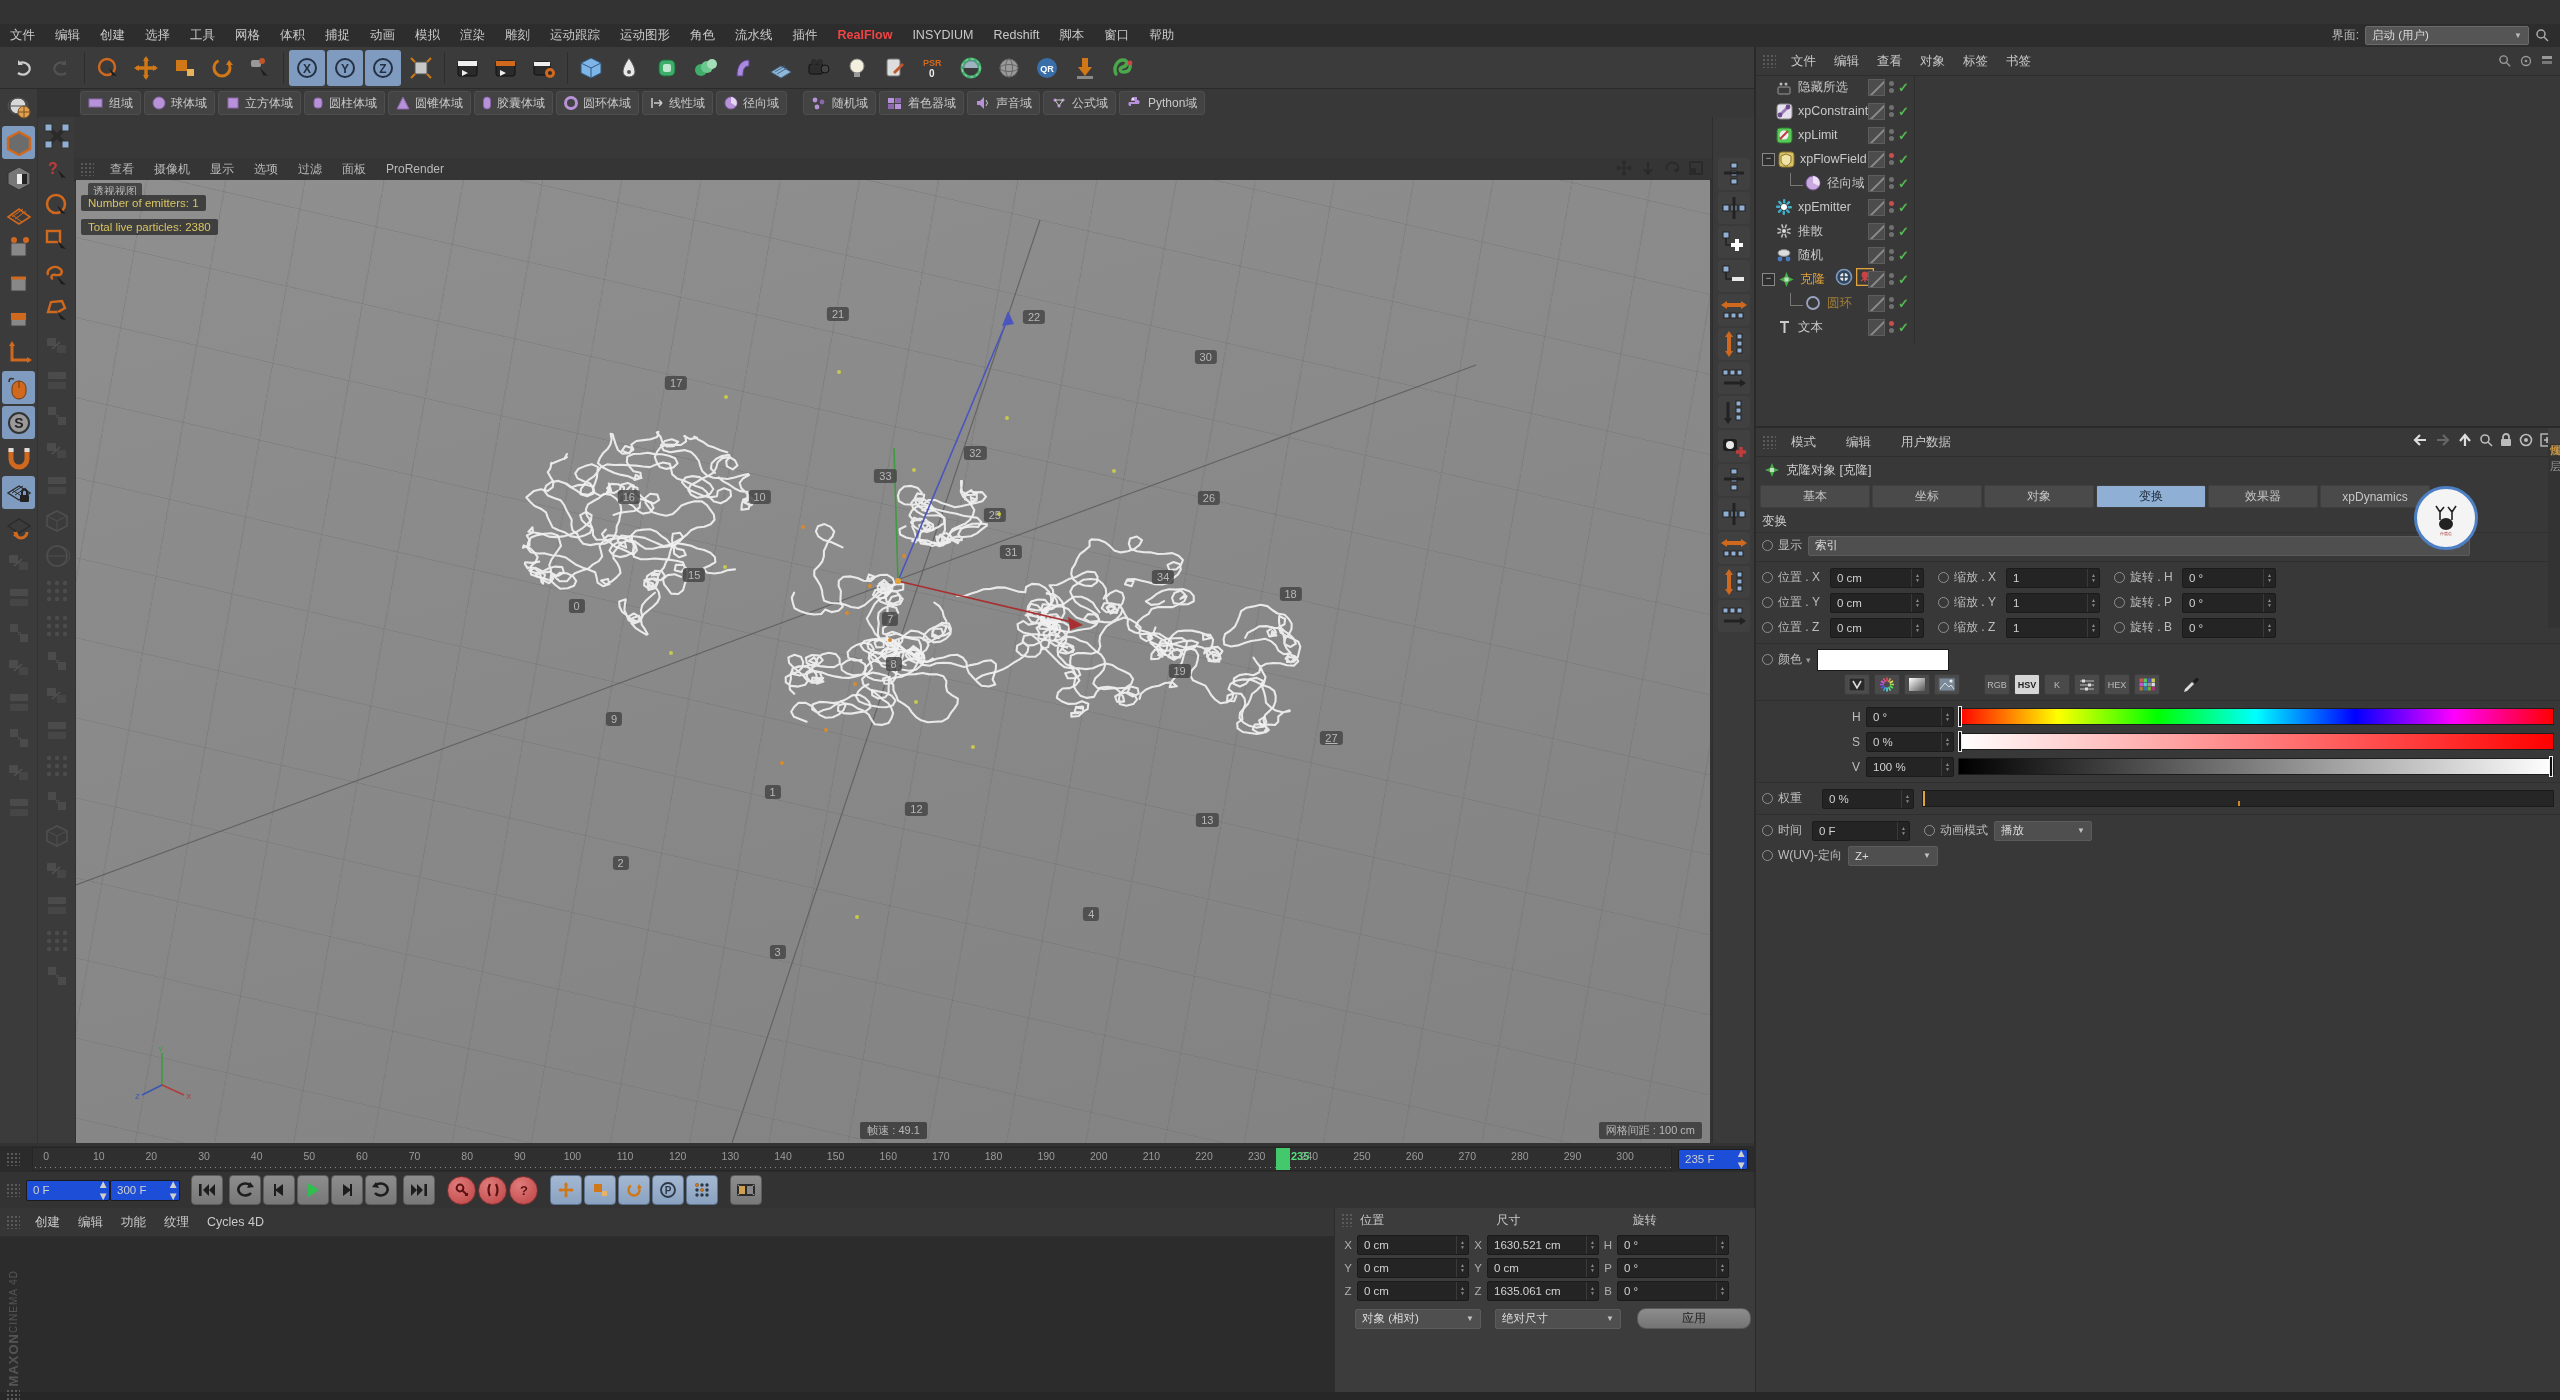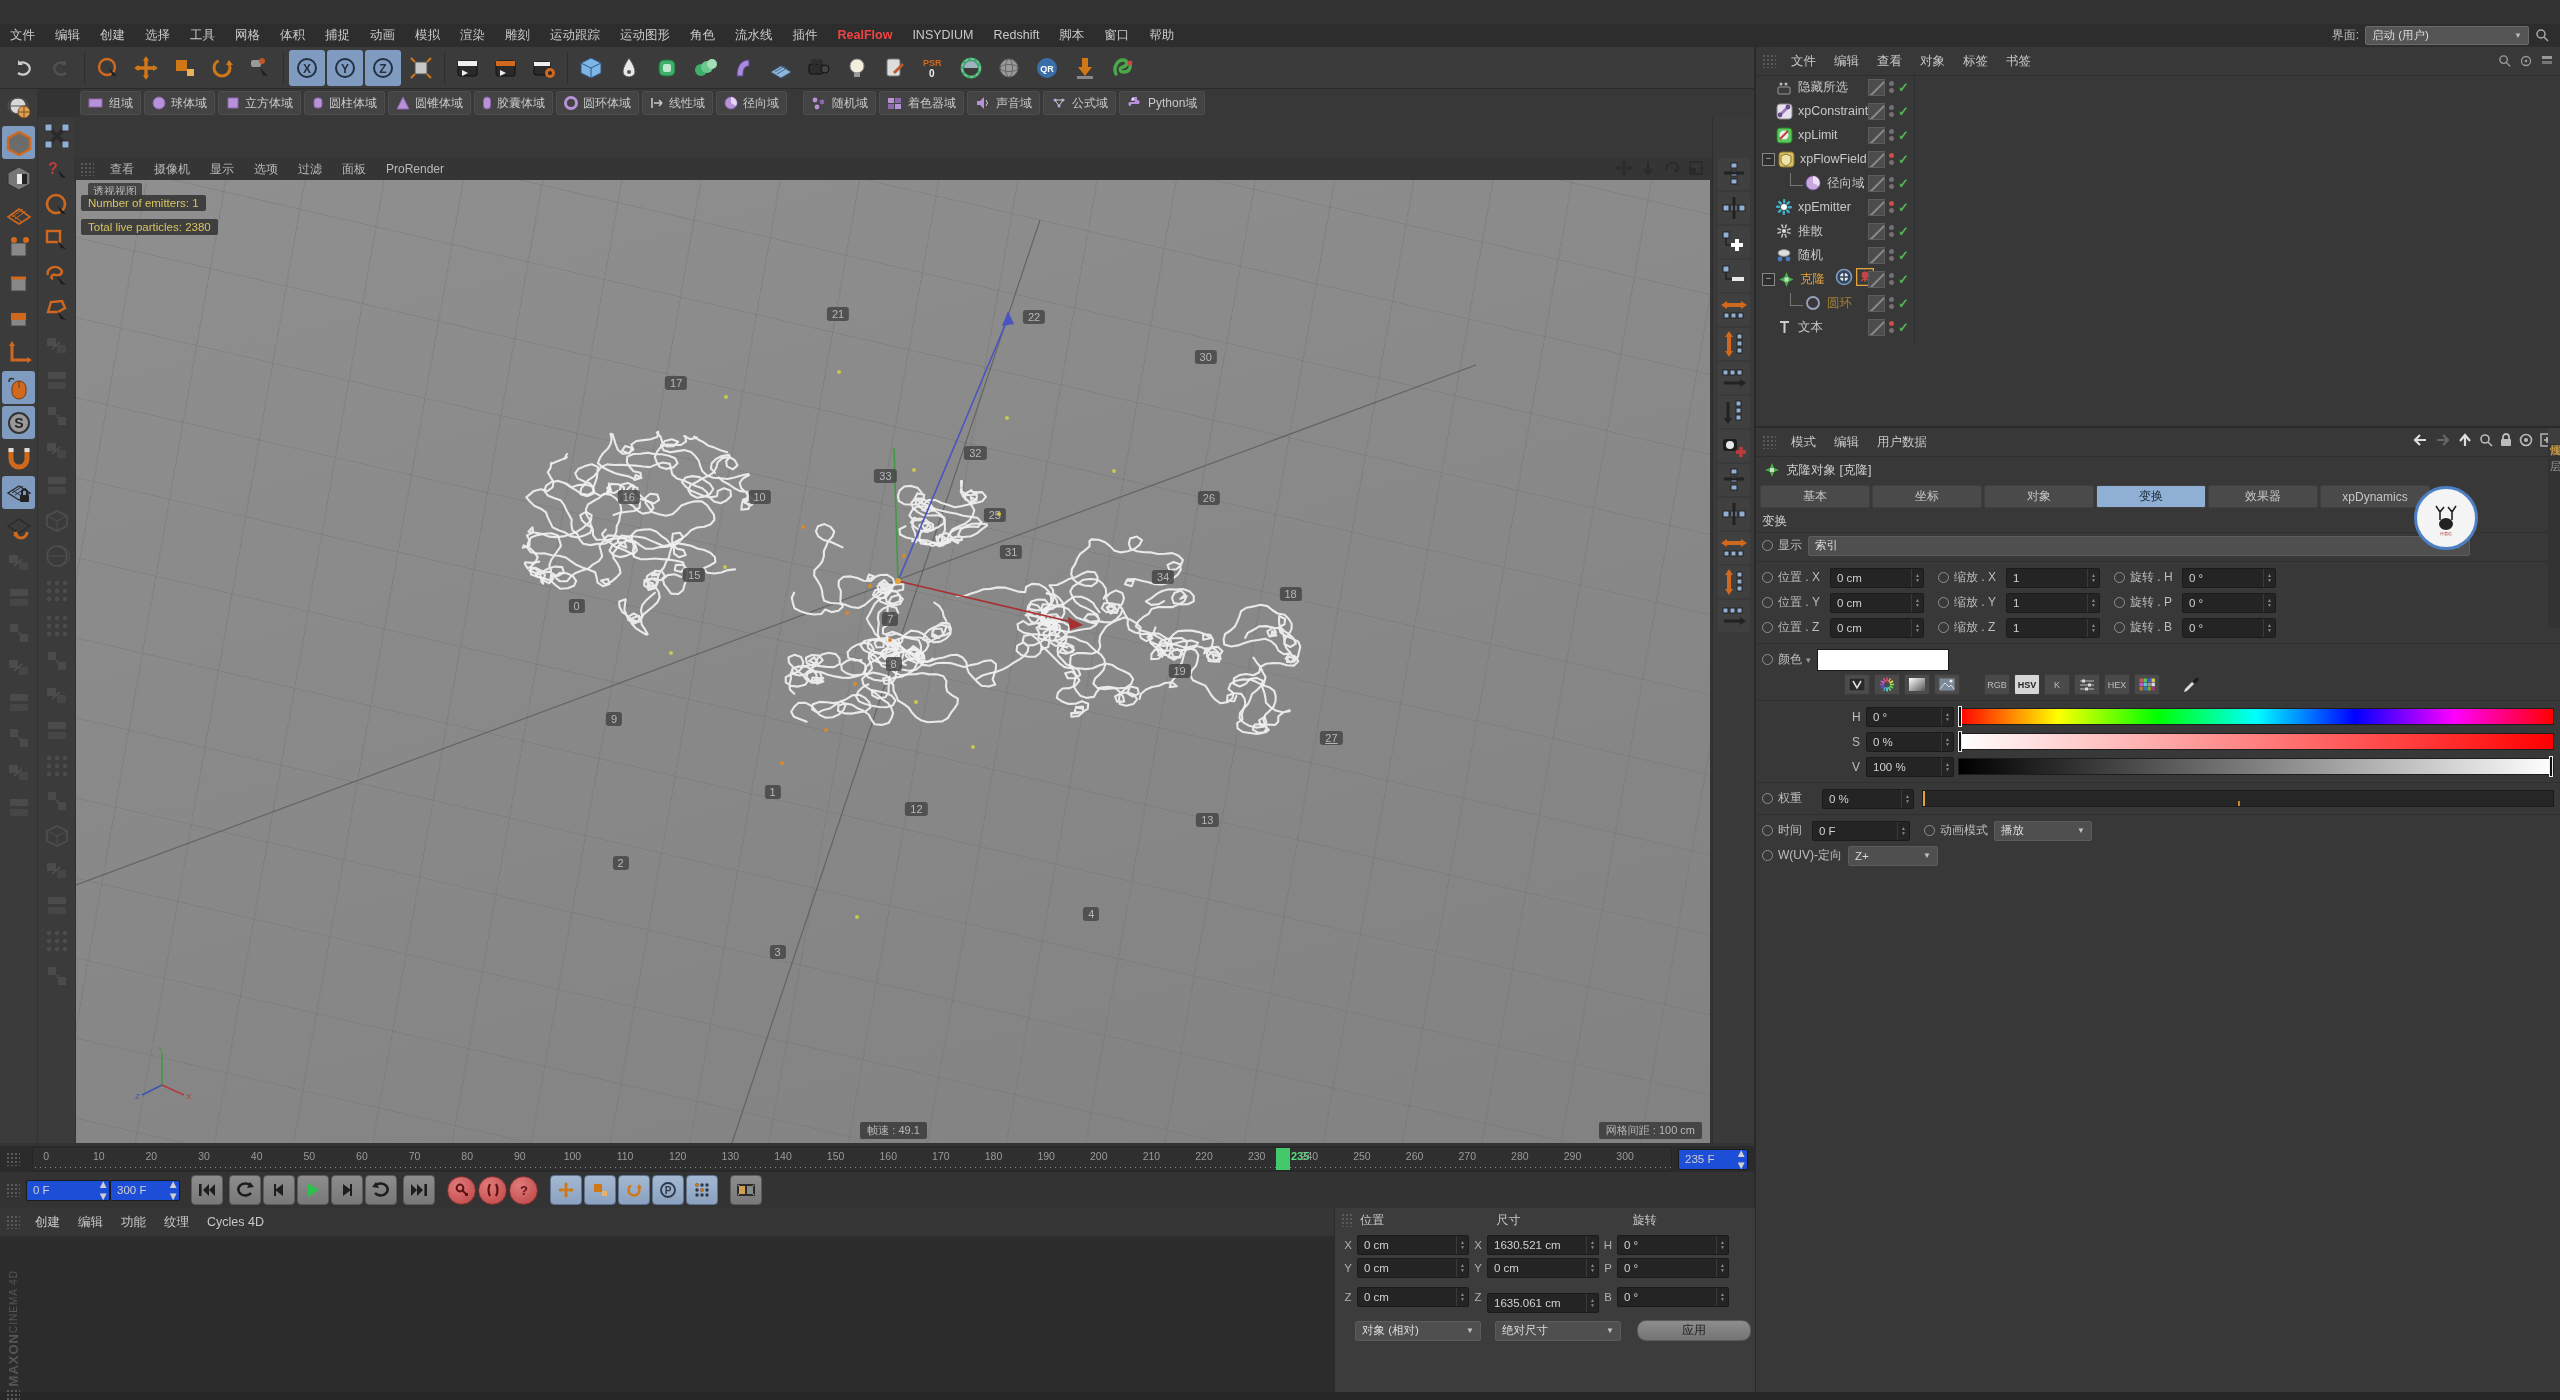--- a/index.html
+++ b/index.html
@@ -1306,21 +1306,21 @@
             </div>
             <div class="chk">✓</div>
           </div>
         </div>
       </div>
     <div class="omsep"></div>
 
     <div id="ampanel">
       <div class="pmenu">
         <div class="grip"></div>
-        <div id="ammenuitems" style="display:flex;">
+        <div id="ammenuitems" style="display:flex;gap:12px;">
             <div class="menu-item">模式</div>
             <div class="menu-item">编辑</div>
             <div class="menu-item">用户数据</div>
           </div>
         <div class="right" id="amicons">
             <span><svg width="16" height="14" viewBox="0 0 16 14">
                 <path d="M14 7 L4 7 M8 2 L3 7 L8 12" stroke="#ddd" stroke-width="2.2" fill="none"></path>
               </svg></span>
             <span><svg width="16" height="14" viewBox="0 0 16 14">
                 <path d="M2 7 L12 7 M8 2 L13 7 L8 12" stroke="#666" stroke-width="2.2" fill="none"></path>
@@ -1834,21 +1834,21 @@
           <span class="sp">▲<br>▼</span>
         </div>
       </div>
       <div class="crow">
         <span class="clbl">Z</span>
         <div class="field" style="width: 104px;">
           <span>0 cm</span>
           <span class="sp">▲<br>▼</span>
         </div>
         <span class="clbl">Z</span>
-        <div class="field" style="width: 104px; margin-top: 12px;">
+        <div class="field" style="width: 104px;">
           <span>1635.061 cm</span>
           <span class="sp">▲<br>▼</span>
         </div>
         <span class="clbl">B</span>
         <div class="field" style="width: 104px;">
           <span>0 °</span>
           <span class="sp">▲<br>▼</span>
         </div>
       </div>
       <div class="crow" style="margin-top: 7px;">

